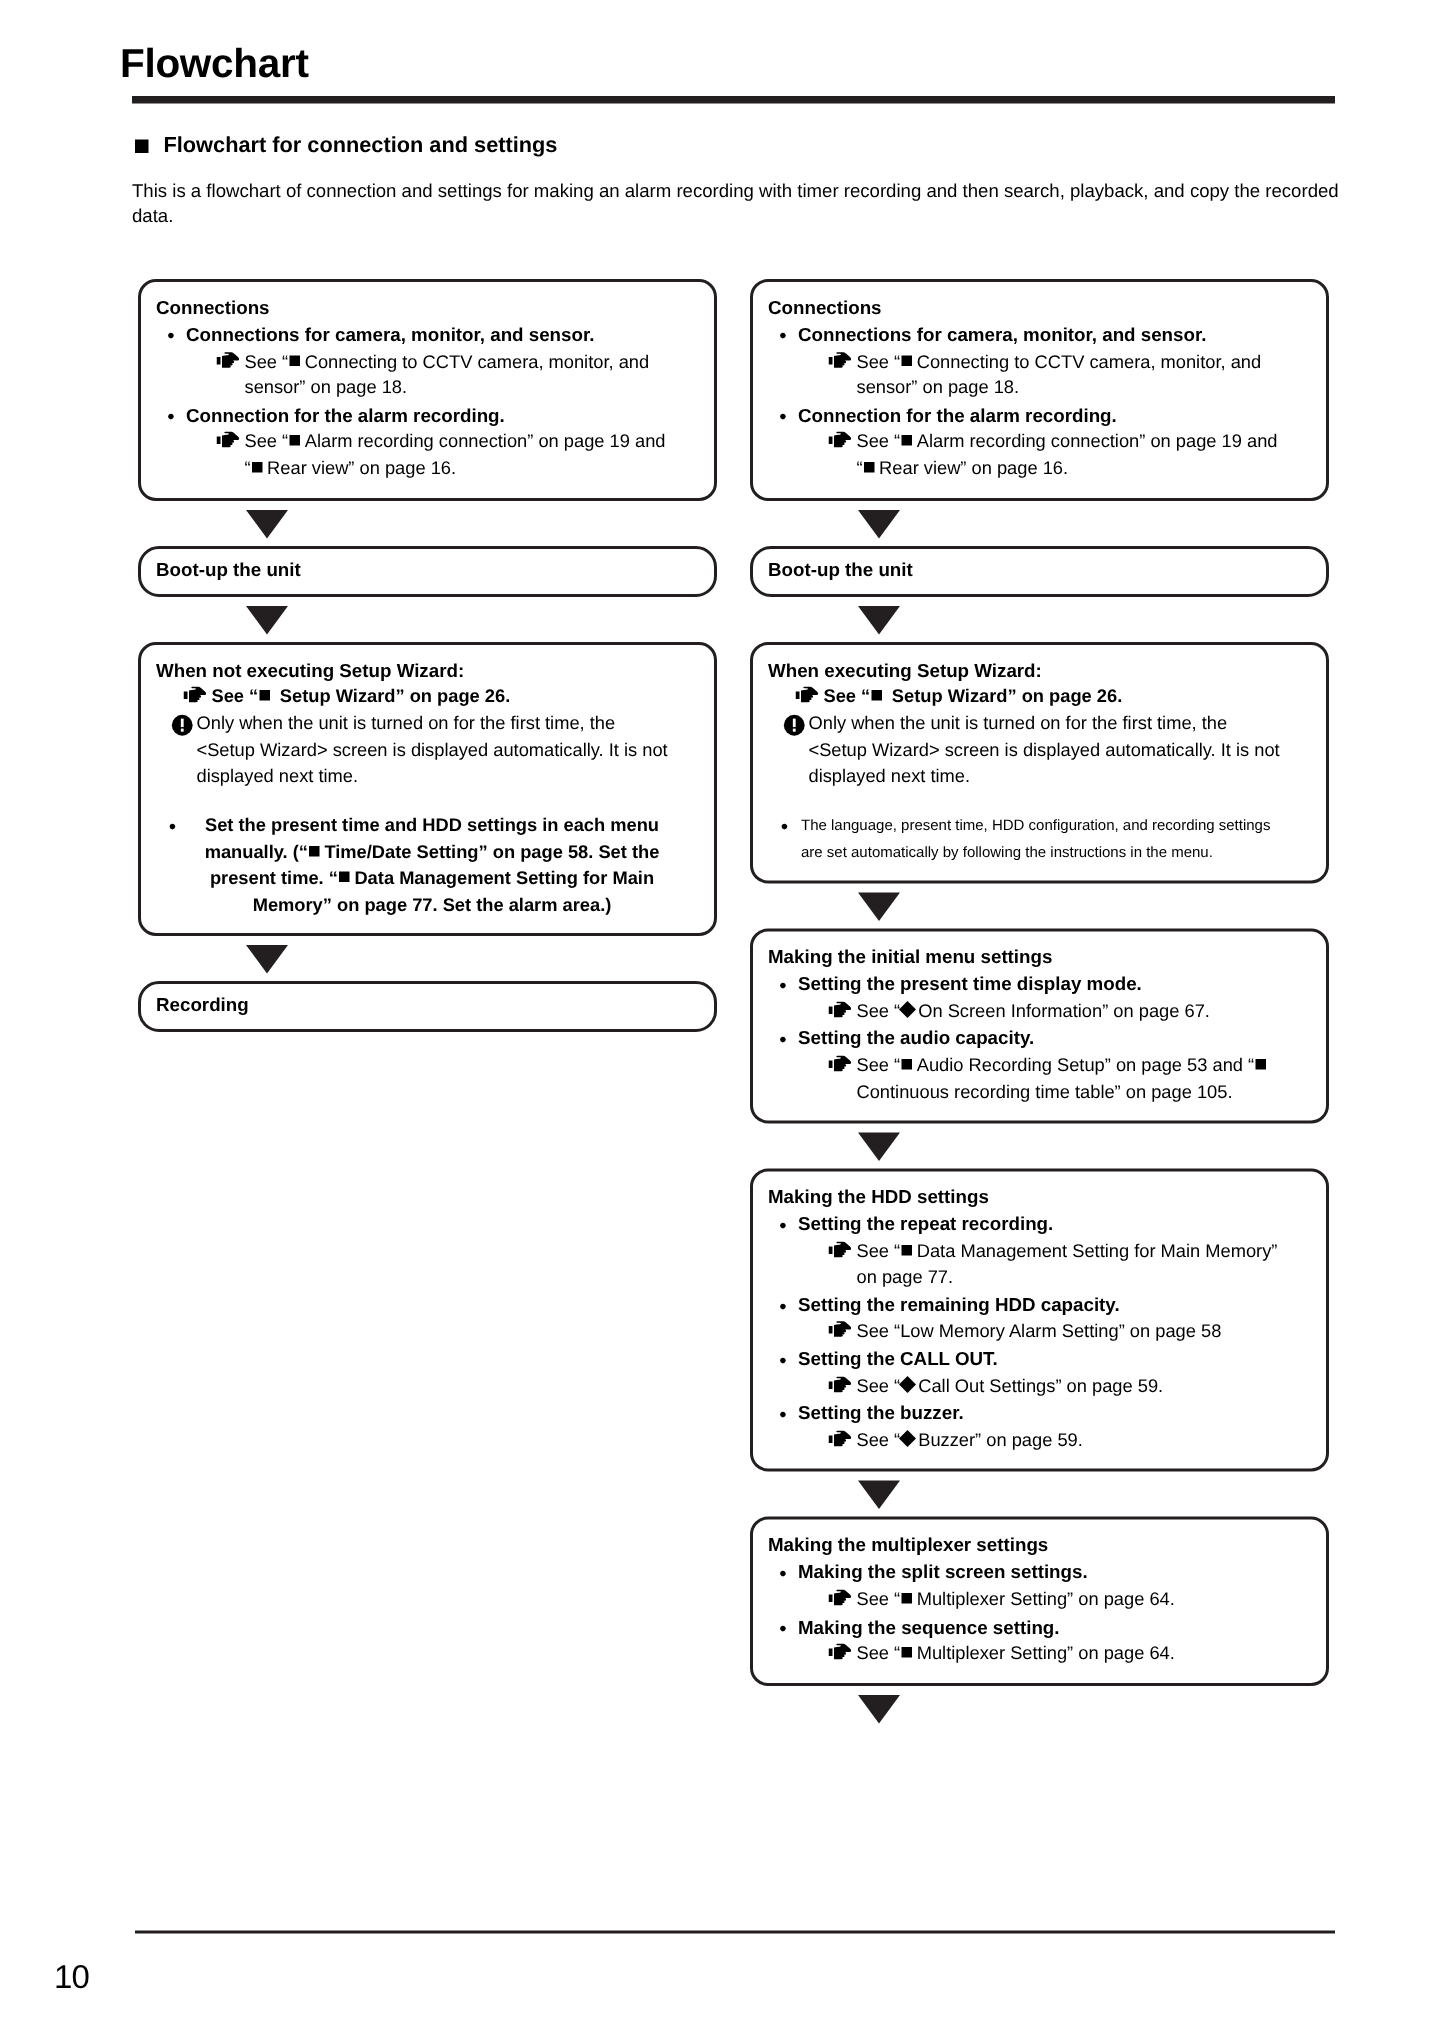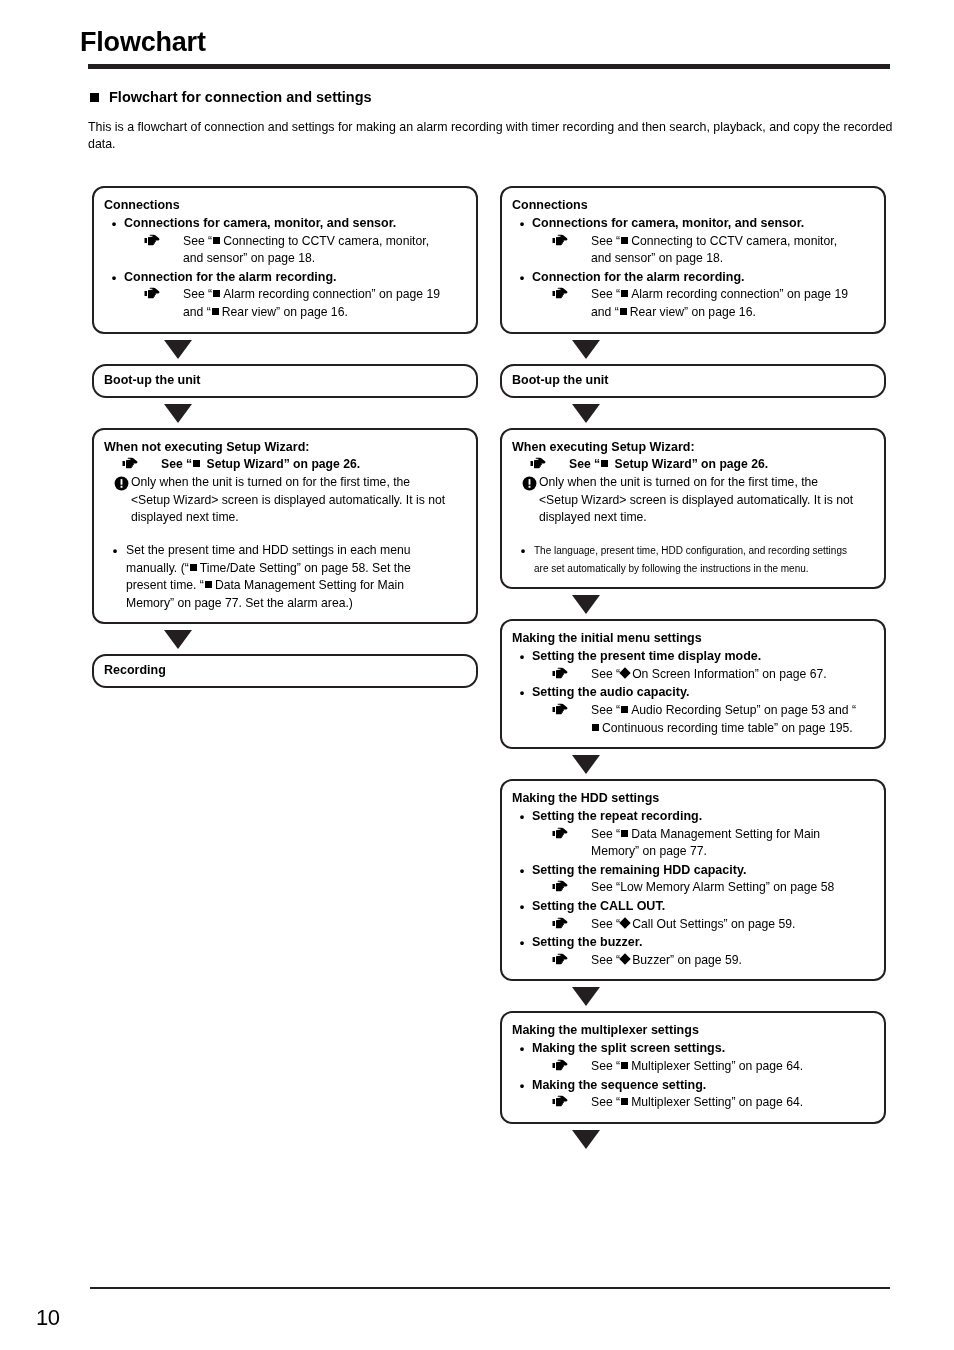--- a/index.html
+++ b/index.html
@@ -110,21 +110,20 @@
   .bullet-text {
     font-weight: bold;
     font-size: 12.5px;
     line-height: 17.6px;
     flex: 1;
   }
   .see-row {
     display: flex;
     padding-left: 40px;
     line-height: 17.6px;
-    gap: 20px;
   }
   .see-row.bold { font-weight: bold; }
   .see-body { flex: 1; font-size: 12.2px; }
   .note-row {
     display: flex;
     padding-left: 10px;
     margin-top: 1px;
   }
   .note-body {
     flex: 1;
@@ -284,21 +283,21 @@
             <circle cx="8" cy="8" r="7.4" fill="#000"></circle>
             <rect x="7" y="3.3" width="2" height="6" fill="#fff"></rect>
             <rect x="7" y="10.4" width="2" height="2.2" fill="#fff"></rect>
           </svg>
       </span>
       <span class="note-body">Only when the unit is turned on for the first time, the &lt;Setup Wizard&gt; screen is displayed automatically. It is not displayed next time.</span>
     </div>
     <div class="spacer-line"></div>
     <div class="bullet-row">
       <span class="bullet-dot" style="width:22px;">•</span>
-      <span class="bullet-text" style="font-weight:normal;font-size:12.2px;"><span>Set the present time and HDD settings in each menu manually. (“</span><span class="mk-sq"></span><span>Time/Date Setting” on page 58. Set the present time. “</span><span class="mk-sq"></span><span>Data Management Setting for Main Memory” on page 77. Set the alarm area.)</span></span>
+      <span class="bullet-text" style="font-weight:bold;font-size:12.2px;text-align:center;"><span>Set the present time and HDD settings in each menu manually. (“</span><span class="mk-sq"></span><span>Time/Date Setting” on page 58. Set the present time. “</span><span class="mk-sq"></span><span>Data Management Setting for Main Memory” on page 77. Set the alarm area.)</span></span>
     </div>
   </div>
 
   <div class="arrow-wrap">
       <span class="tri"></span>
     </div>
 
   <div class="fc-box pill">
     <div class="box-title">Recording</div>
   </div>
@@ -404,21 +403,21 @@
       <span class="bullet-dot">•</span>
       <span class="bullet-text">Setting the audio capacity.</span>
     </div>
     <div class="see-row">
       <span class="hand-icon">
         <svg width="17" height="13" viewBox="0 0 34 26">
             <path d="M1 8h5v10H1z" fill="#000"></path>
             <path d="M8 6.5c2.5-.5 5-1 7.5-1 1.2 0 2-.1 2-.8 0-.9-1-1.2-2.2-1.2h-3c-.7 0-1.2-.4-1.2-1s.5-1 1.2-1h7c2 0 3.4.7 4.6 1.8l5.4 4.8c.9.8 1.5 1.6 1.5 2.6 0 1.3-1 2.1-2.4 2.1h-6.2c1.1.2 1.9.8 1.9 1.8 0 1-.9 1.7-2.1 1.7h-1.4c.9.2 1.5.8 1.5 1.6 0 .9-.8 1.5-1.9 1.5h-1.6c.7.2 1.2.7 1.2 1.4 0 .9-.8 1.5-2 1.5H9c-.4 0-.8-.2-1-.4V6.5z" fill="#000"></path>
           </svg>
       </span>
-      <span class="see-body"><span>See “</span><span class="mk-sq"></span><span>Audio Recording Setup” on page 53 and “</span><span class="mk-sq"></span><span>Continuous recording time table” on page 195.</span></span>
+      <span class="see-body"><span>See “</span><span class="mk-sq"></span><span>Audio Recording Setup” on page 53 and “</span><span class="mk-sq"></span><span>Continuous recording time table” on page 105.</span></span>
     </div>
   </div>
 
   <div class="arrow-wrap">
       <span class="tri"></span>
     </div>
 
   <div class="fc-box">
     <div class="box-title">Making the HDD settings</div>
 

